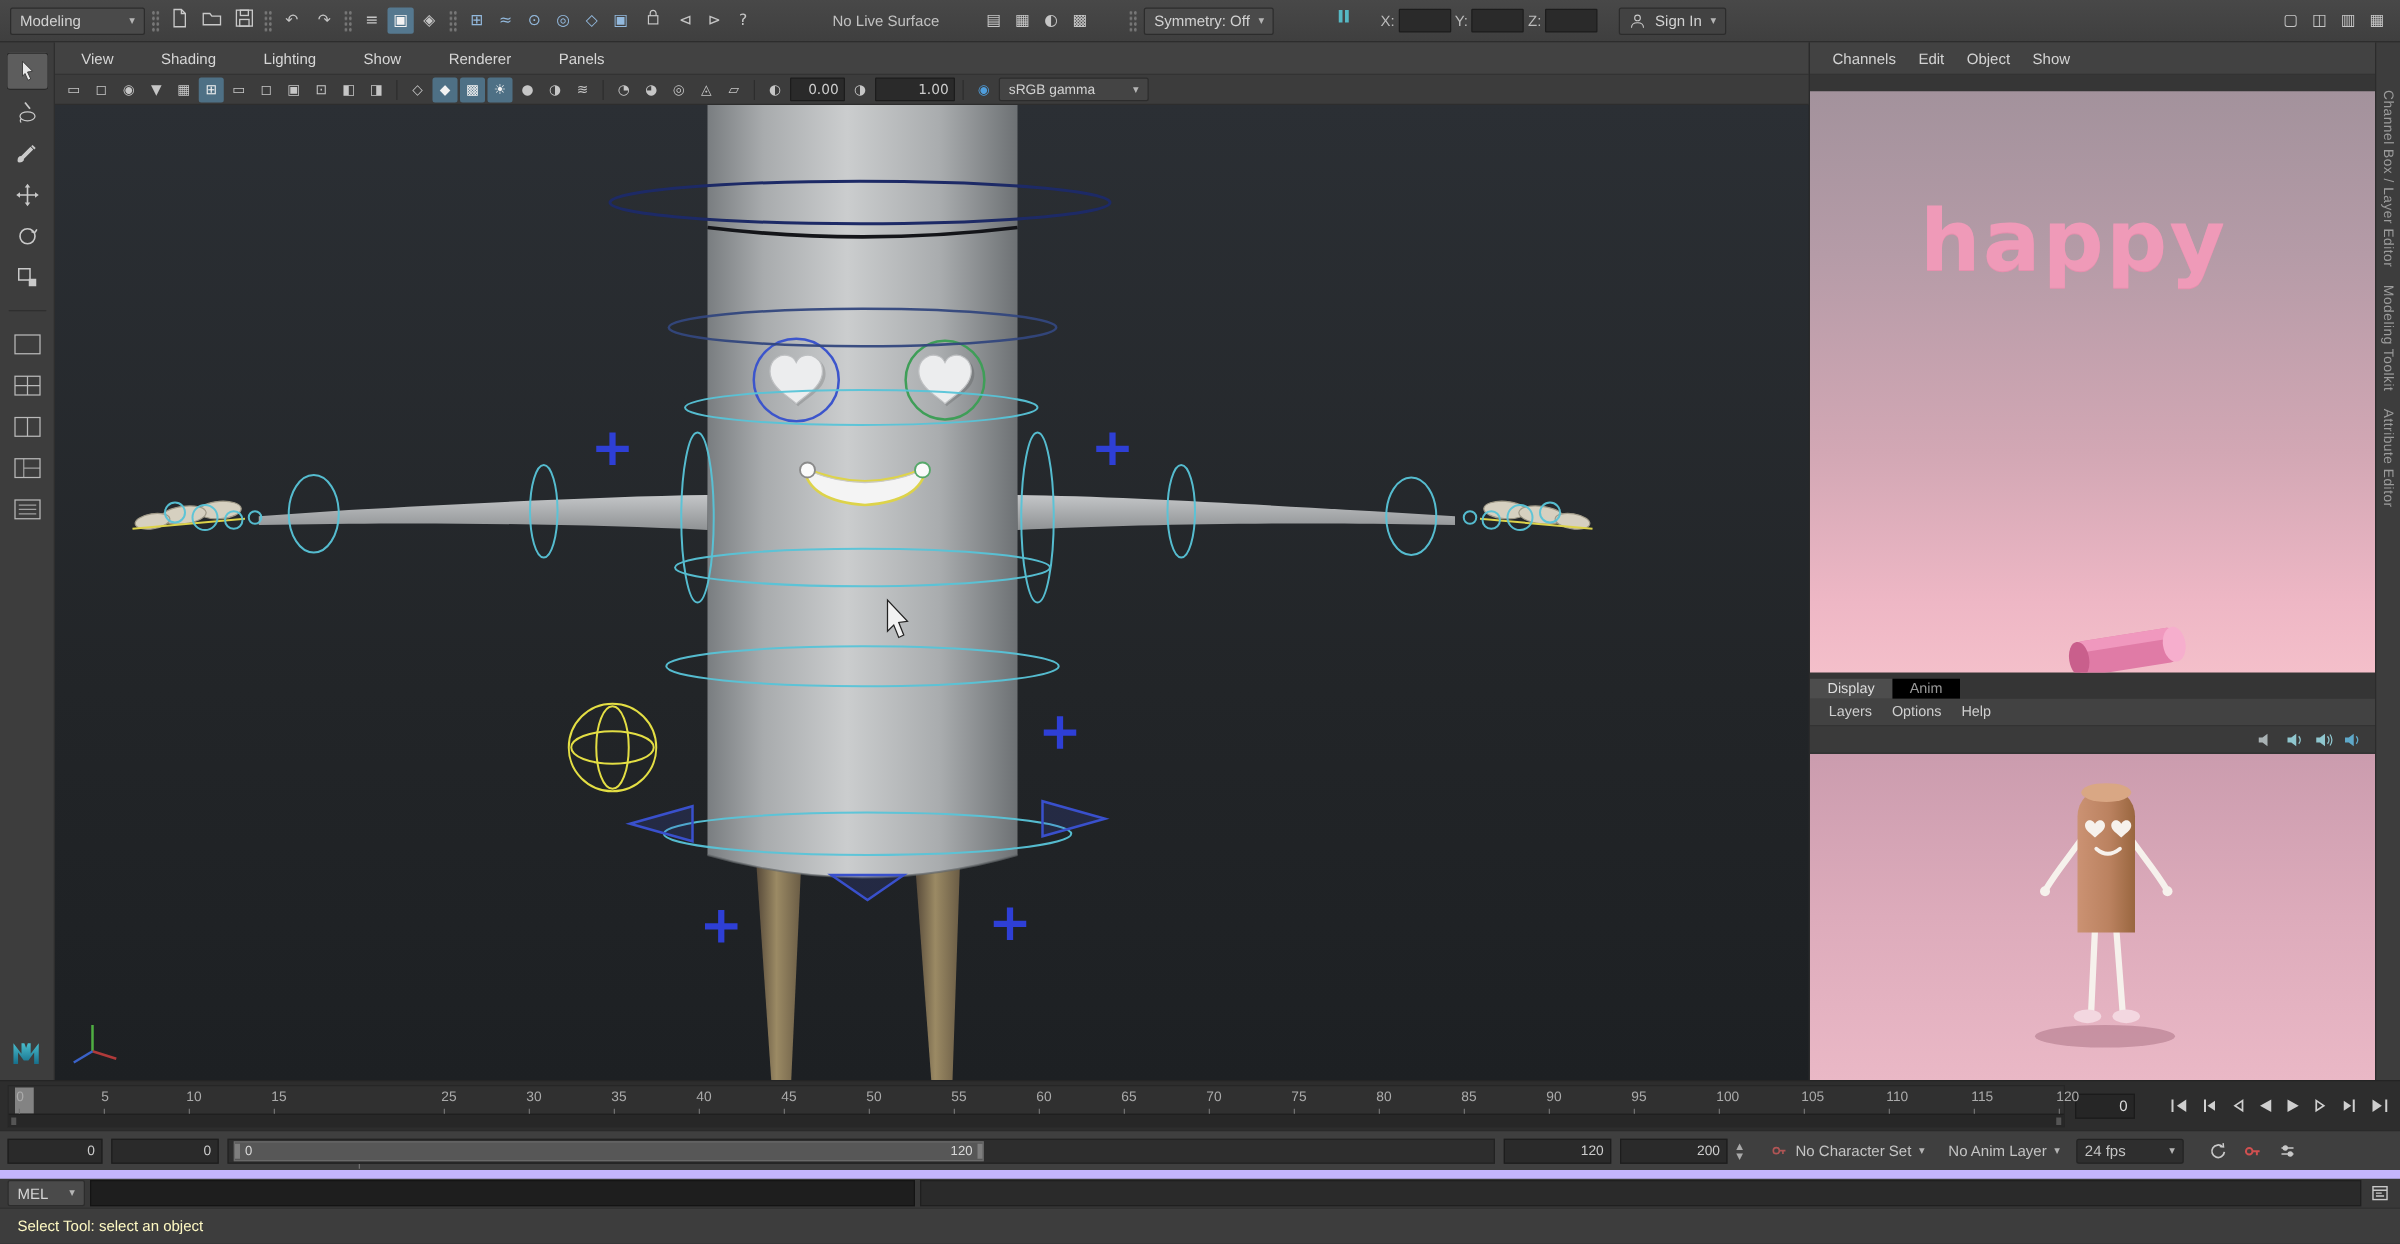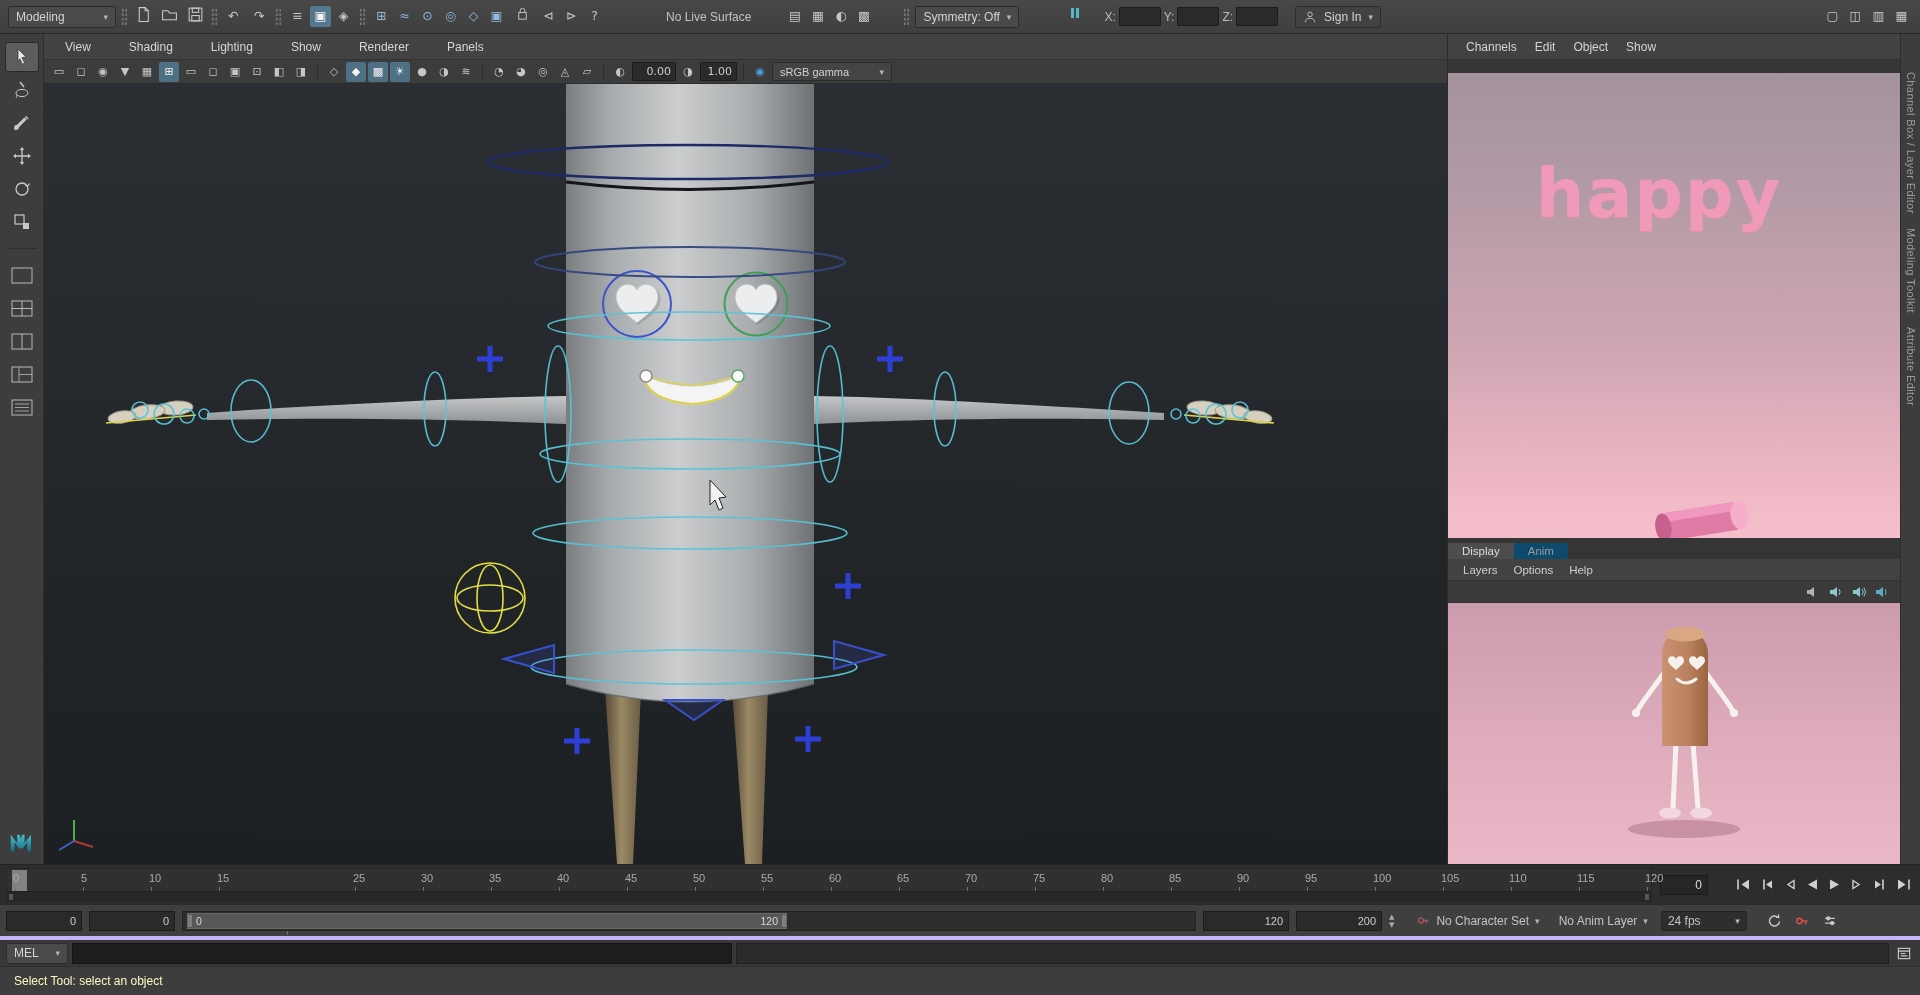--- a/index.html
+++ b/index.html
@@ -37,21 +37,21 @@
 .viewport>svg{position:absolute;inset:0}
 .persp{position:absolute;bottom:8px;left:0;right:0;text-align:center;color:#9aa0a5;font-size:12px;pointer-events:none}
 
 .rpanel{width:453px;background:#393939;border-left:1px solid #2b2b2b;display:flex;flex-direction:column}
 .rtabs{height:26px;background:#424242;display:flex;align-items:center;gap:2px;padding-left:10px;border-bottom:1px solid #333}
 .rtabs span{padding:3px 8px;color:#d4d4d4}
 .rspacer{height:13px;background:#363636}
 .render{height:465px;position:relative;overflow:hidden;background:linear-gradient(#a3929c 0%,#b59ba7 28%,#d2a7b4 62%,#eeb7c5 88%,#f4bfca 100%)}
 .hello{position:absolute;left:88px;top:86px;font-family:"DejaVu Sans",sans-serif;font-weight:bold;font-size:68px;line-height:70px;letter-spacing:2px;color:#ef9ab8;text-shadow:0 1px 0 #e78fae}
 .dabar{height:21px;background:#353535;display:flex;align-items:flex-end}
-.datab{padding:2px 14px;font-size:11.5px;color:#999;background:#0c4a6e}
+.datab{padding:2px 14px;font-size:11.5px;color:#999;background:#000000}
 .datab.active{background:#4d4d4d;color:#ddd}
 .lmenu{height:22px;background:#424242;display:flex;align-items:center;gap:2px;padding-left:8px;border-bottom:1px solid #333}
 .lmenu span{padding:2px 7px;color:#cfcfcf;font-size:11.5px}
 .lics{height:22px;background:#3a3a3a;display:flex;align-items:center;justify-content:flex-end;gap:8px;padding-right:10px;border-bottom:1px solid #313131}
 .thumb{flex:1;position:relative;overflow:hidden}
 
 .rstrip{width:20px;background:#3d3d3d;border-left:1px solid #2c2c2c;display:flex;flex-direction:column;align-items:center;padding-top:38px;gap:14px}
 .vtab{writing-mode:vertical-rl;font-size:11px;color:#9c9c9c;letter-spacing:.4px}
 
 .timerow{height:40px;background:#2d2d2d;border-top:1px solid #242424;display:flex;align-items:center;padding:0 6px;gap:8px}
@@ -67,21 +67,21 @@
 .pbtn{width:21px;height:20px;display:flex;align-items:center;justify-content:center;border-radius:2px}
 .rangerow{height:32px;background:#3f3f3f;border-top:1px solid #2a2a2a;display:flex;align-items:center;gap:7px;padding:0 6px}
 .rfld{height:20px;background:#2a2a2a;border:1px solid #1d1d1d;color:#ccc;display:flex;align-items:center;justify-content:flex-end;padding:0 5px;font-size:11px}
 .track{position:relative;width:1014px;height:20px;background:#2d2d2d;border:1px solid #222}
 .rbar{position:absolute;left:4px;top:1px;width:600px;height:16px;background:#575757;border:1px solid #6a6a6a;display:flex;align-items:center;justify-content:space-between;padding:0 8px;font-size:10.5px;color:#d8d8d8}
 .rbar i{position:absolute;top:1px;width:4px;height:12px;background:#7e7e7e;font-style:normal}
 .spin{display:flex;flex-direction:column;gap:2px}
 .spin span{font-size:7px;line-height:6px;color:#aaa}
 .ddl{height:20px;display:flex;align-items:center;gap:6px;padding:0 6px;color:#c4c4c4;white-space:nowrap}
 .fpsdd{background:#2e2e2e;border:1px solid #222;border-radius:2px}
-.melrow{height:30px;background:#383838;border-top:4px solid #c4b5fd;display:flex;align-items:center;gap:4px;padding:0 6px}
+.melrow{height:30px;background:#383838;border-top:7px solid #c4b5fd;display:flex;align-items:center;gap:4px;padding:0 6px}
 .melbtn{width:62px;height:21px;background:#4a4a4a;border:1px solid #2c2c2c;border-radius:2px;display:flex;align-items:center;justify-content:space-between;padding:0 7px;color:#d5d5d5}
 .melinput{width:660px;height:21px;background:#1e1e1e;border:1px solid #141414}
 .melresult{flex:1;height:21px;background:#2a2a2a;border:1px solid #1f1f1f}
 .helprow{height:29px;background:#3d3d3d;border-top:1px solid #2e2e2e;display:flex;align-items:center;padding-left:14px;color:#fef9c3}
 </style>
 </head>
 <body>
 
 <div class="topbar">
   <div class="dd" style="width:108px;justify-content:space-between">
@@ -295,21 +295,21 @@
           <span class="ic">◎</span>
           <span class="ic">◬</span>
           <span class="ic">▱</span>
         </div>
       <div class="sep"></div>
       <span class="ic">◐</span>
       <div class="fld" style="width:44px">
           <span>0.00</span>
         </div>
       <span class="ic">◑</span>
-      <div class="fld" style="width:37px">
+      <div class="fld" style="width:64px">
           <span>1.00</span>
         </div>
       <div class="sep"></div>
       <span class="ic" style="color:#4f9ddb">◉</span>
       <div class="dd" style="height:19px;width:120px;justify-content:space-between;background:#444">
         <span style="font-family:'Liberation Sans',sans-serif;font-size:11px">sRGB gamma</span>
         <span class="caret">▾</span>
       </div>
     </div>
 

